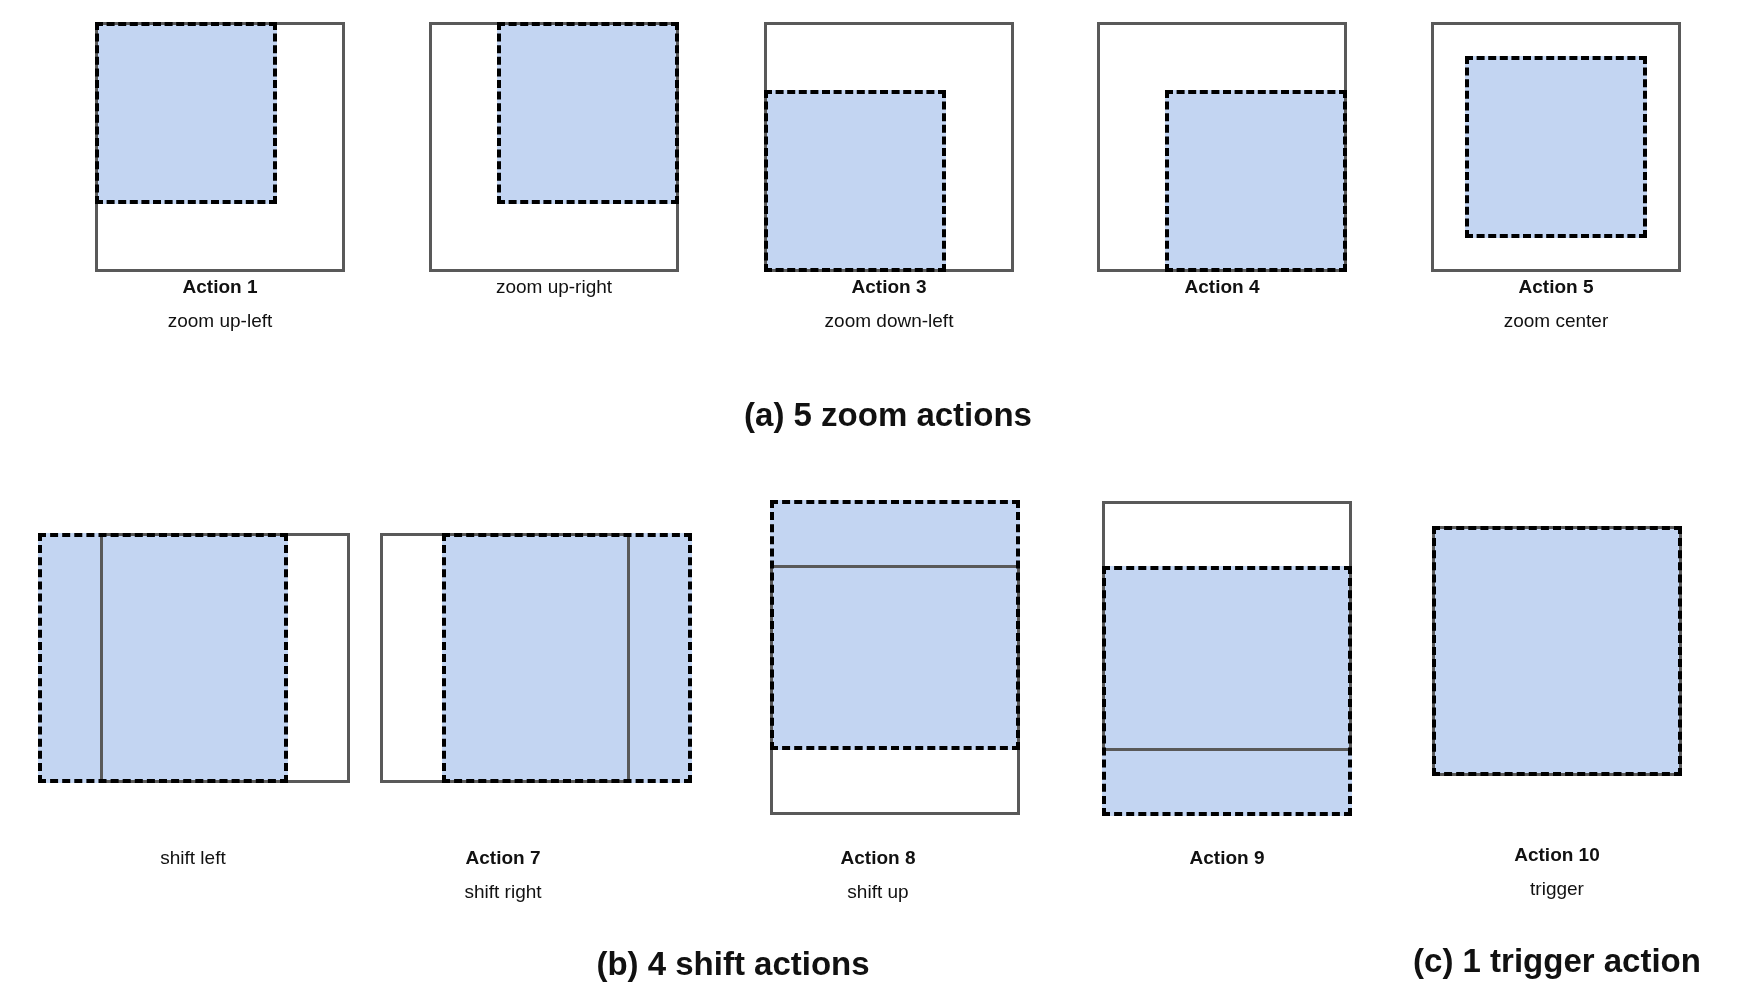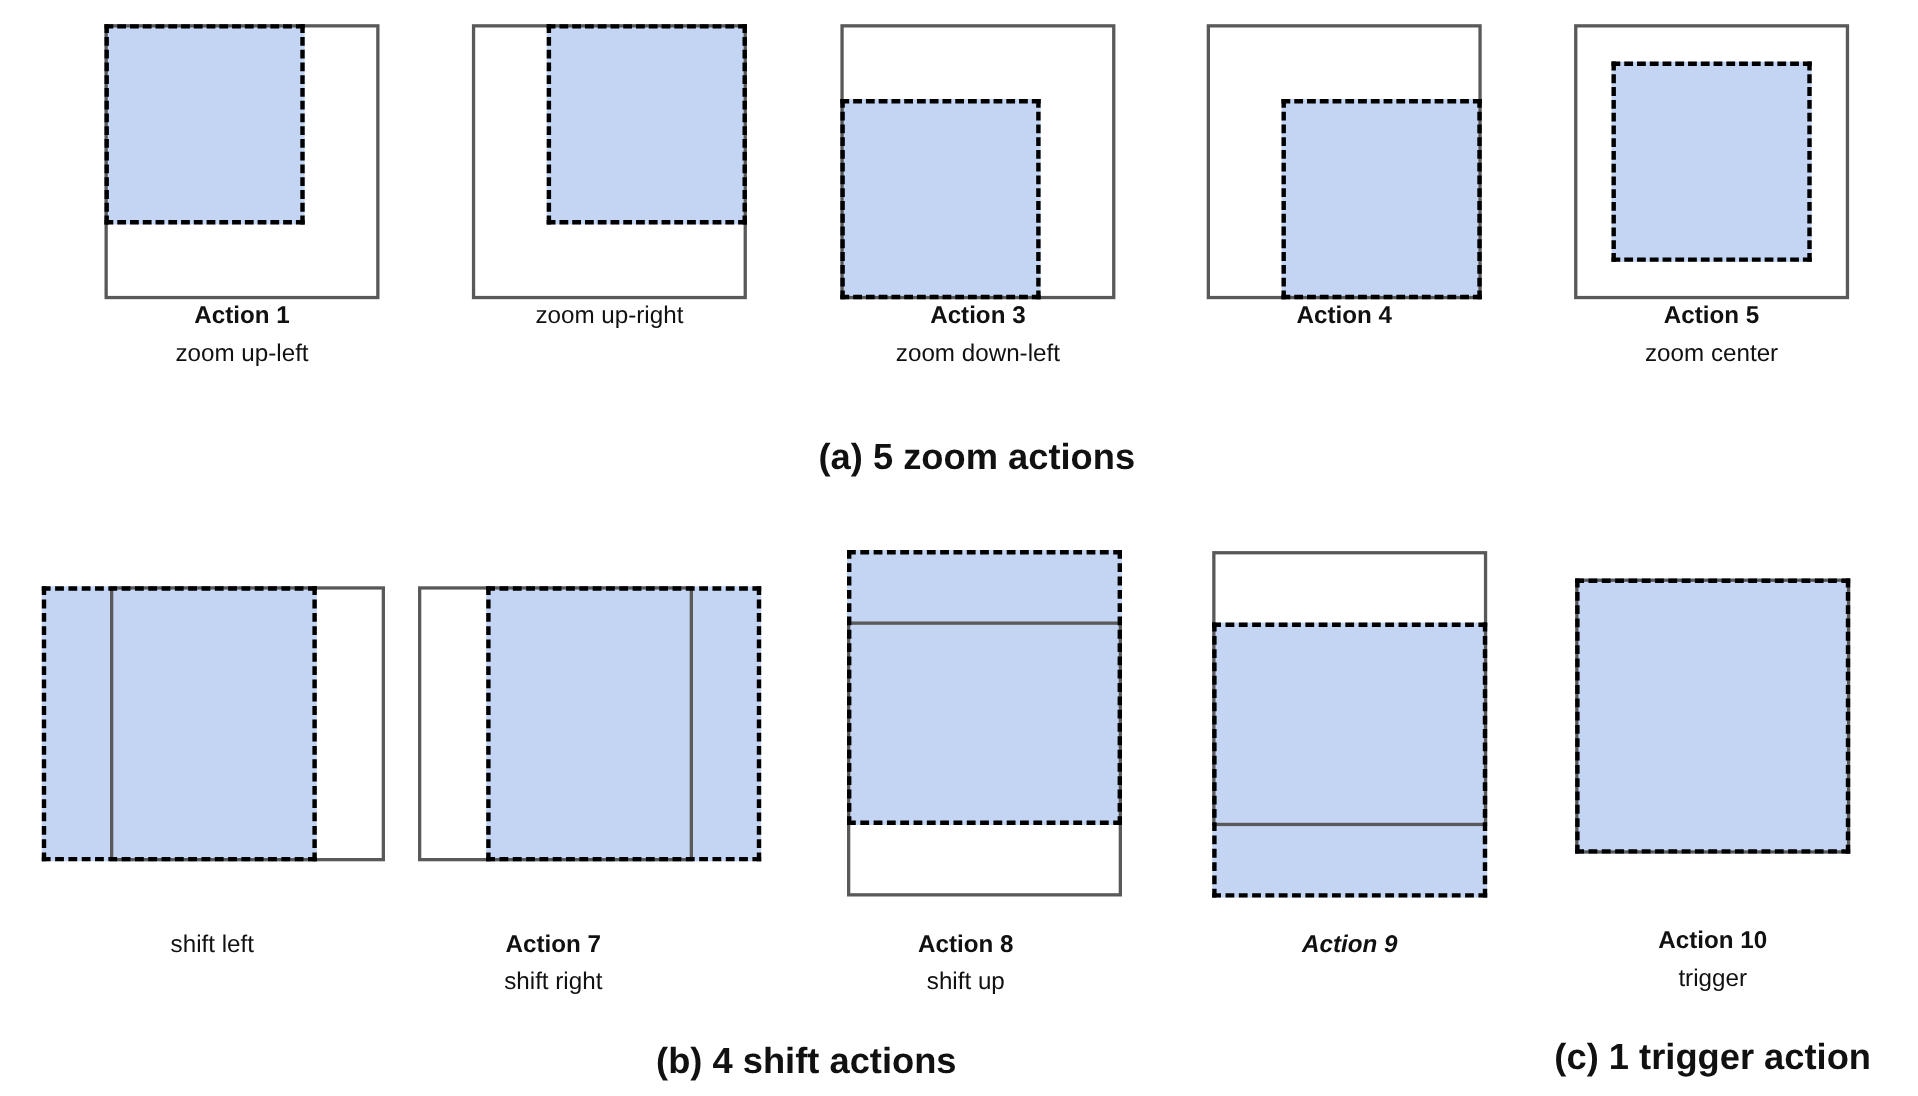--- a/index.html
+++ b/index.html
@@ -25,21 +25,21 @@
     background: transparent;
   }
   .region-dash {
     border: 4px dashed #000000;
     background: transparent;
   }
   .panel-label {
     position: absolute;
     width: 260px;
     text-align: center;
-    font-size: 22px;
+    font-size: 19px;
     line-height: 34px;
   }
   .panel-label .label-title { display: block; font-weight: bold; }
   .panel-label .label-subtitle { display: block; font-weight: normal; }
   .group-caption {
     position: absolute;
     width: 400px;
     text-align: center;
     font-size: 33px;
     font-weight: bold;
@@ -125,21 +125,21 @@
   <div class="panel-label" style="left:748px; top:841px;">
     <span class="label-title">Action 8</span>
     <span class="label-subtitle">shift up</span>
   </div>
 </div>
 
 <div>
   <div class="panel-rect region-fill" style="left:1102px; top:566px; width:250px; height:250px;"></div>
   <div class="panel-rect viewport-outline" style="left:1102px; top:501px; width:250px; height:250px;"></div>
   <div class="panel-rect region-dash" style="left:1102px; top:566px; width:250px; height:250px;"></div>
-  <div class="panel-label" style="left:1097px; top:841px;font-style:italic;">
+  <div class="panel-label" style="left:1097px; top:841px;">
     <span class="label-title">Action 9</span>
   </div>
 </div>
 
 <div>
   <div class="panel-rect region-fill" style="left:1432px; top:526px; width:250px; height:250px;"></div>
   <div class="panel-rect viewport-outline" style="left:1432px; top:526px; width:250px; height:250px;"></div>
   <div class="panel-rect region-dash" style="left:1432px; top:526px; width:250px; height:250px;"></div>
   <div class="panel-label" style="left:1427px; top:838px;">
     <span class="label-title">Action 10</span>

